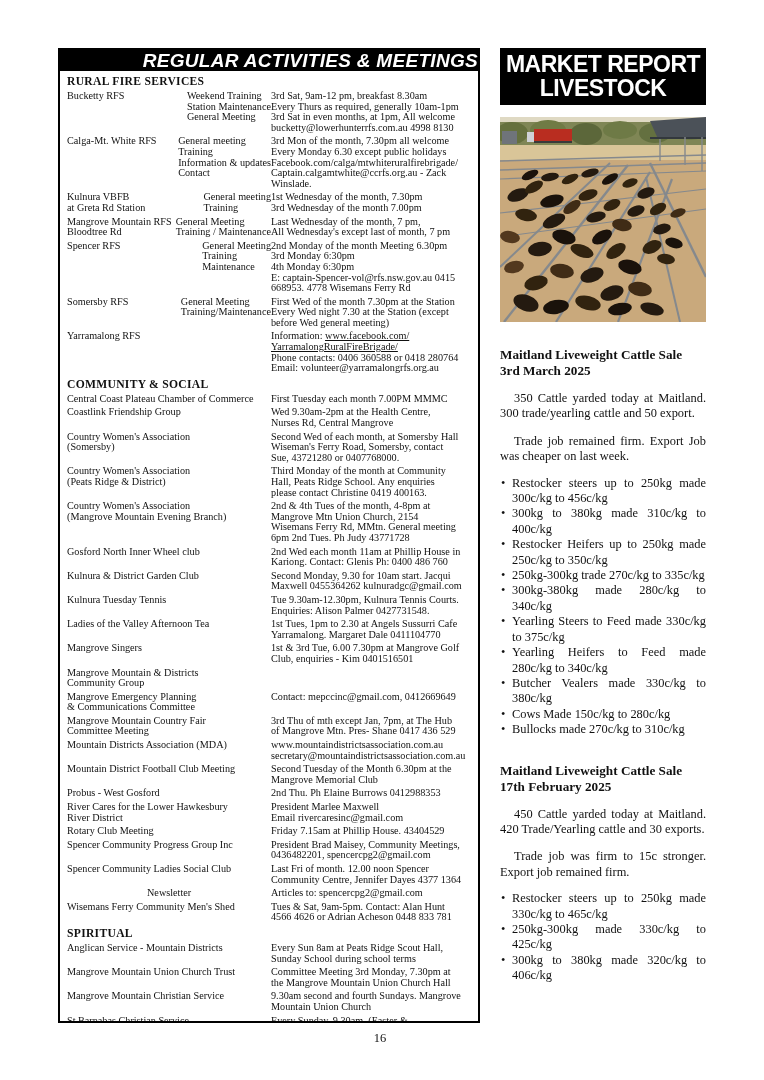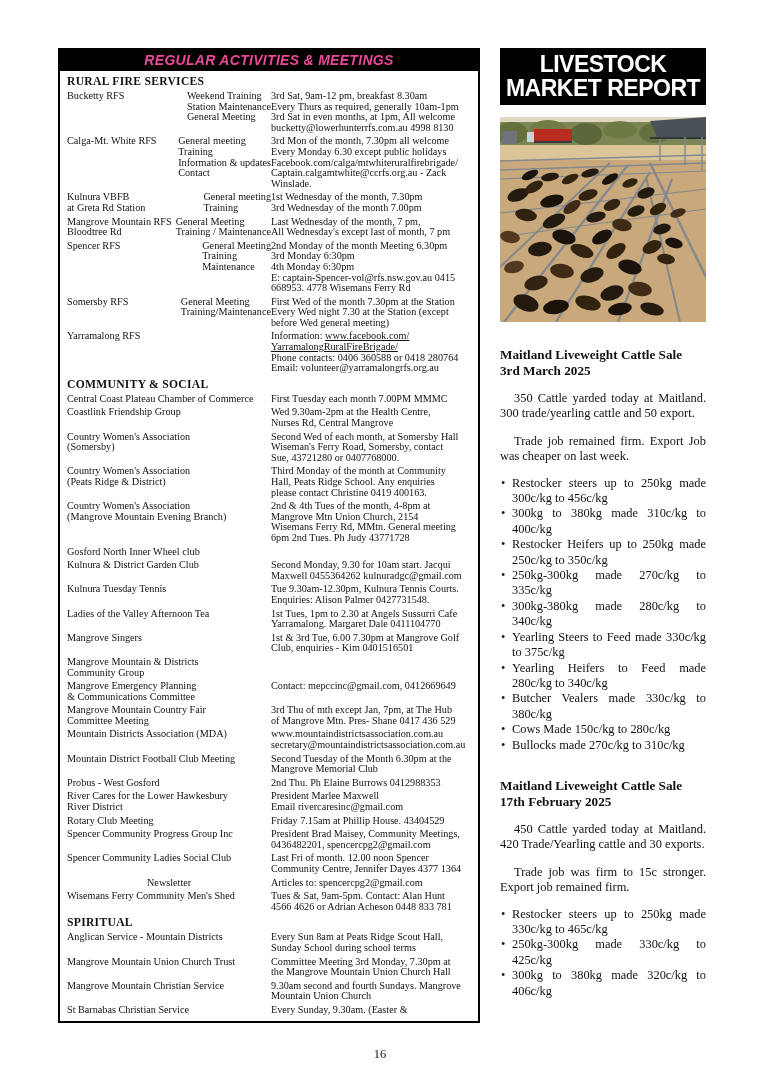--- a/index.html
+++ b/index.html
@@ -2,23 +2,23 @@
 <html><head>
 <meta charset="utf-8">
 <style>
   html,body{margin:0;padding:0;background:#ffffff;}
   .page{position:relative;width:764px;height:1080px;background:#ffffff;
         font-family:"Liberation Serif",serif;color:#111;overflow:hidden;}
 
   
   .left-box{position:absolute;left:58px;top:48px;width:422px;height:975px;
             border:2px solid #000;box-sizing:border-box;background:#fff;overflow:hidden;}
-  .banner{background:#000;color:#ec4899;text-align:center;
+  .banner{background:#000;color:#ffffff;text-align:right;
           font-family:"Liberation Sans",sans-serif;font-style:italic;font-weight:bold;
-          font-size:14px;line-height:21px;height:21px;letter-spacing:.3px;}
+          font-size:19px;line-height:21px;height:21px;letter-spacing:.3px;}
   .box-content{padding:0 4px 0 7px;}
   .sec-title{font-weight:bold;font-size:11.6px;line-height:13px;margin:4px 0 3px;
              letter-spacing:.3px;font-family:"Liberation Serif",serif;}
   .row{display:grid;grid-template-columns:204px 1fr;margin-bottom:3px;
        font-size:10.2px;line-height:10.6px;}
   .leftzone{display:flex;gap:8px;align-items:flex-start;justify-content:space-between;}
   .org{min-width:85px;}
   .ln{white-space:nowrap;}
   .indent .leftzone{padding-left:80px;}
   .u{text-decoration:underline;}
@@ -30,21 +30,21 @@
                 font-size:23px;line-height:24px;padding:4px 0 5px;letter-spacing:-.5px;}
   .photo{margin-top:12px;width:206px;height:205px;}
   .rep-title{font-weight:bold;font-size:13.2px;line-height:16px;margin-top:25px;}
   .para{font-size:12.4px;line-height:15.4px;text-align:justify;text-indent:14px;margin-top:12px;}
   .bullets{margin-top:11px;}
   .bullet{font-size:12.4px;line-height:15.4px;text-align:justify;
           padding-left:12px;position:relative;}
   .bullet::before{content:"\2022";position:absolute;left:1px;top:0;}
 
   .page-num{position:absolute;left:360px;top:1031px;width:40px;text-align:center;
-            font-size:12.5px;margin-top:16px;}
+            font-size:12.5px;}
 </style>
 </head>
 <body>
 
 <div class="page">
 
   <div class="left-box">
     <div class="banner">REGULAR ACTIVITIES &amp; MEETINGS</div>
     <div class="box-content" id="left-rows">
         <div class="sec-title">RURAL FIRE SERVICES</div>
@@ -227,20 +227,24 @@
             <div class="ln">Wisemans Ferry Rd, MMtn. General meeting</div>
             <div class="ln">6pm 2nd Tues. Ph Judy 43771728</div>
           </div>
         </div>
         <div class="row">
           <div class="leftzone">
             <div class="org">
               <div class="ln">Gosford North Inner Wheel club</div>
             </div>
           </div>
+          <div class="details">
+            <div class="ln">2nd Wed each month 11am at Phillip House in</div>
+            <div class="ln">Kariong. Contact: Glenis   Ph: 0400 486 760</div>
+          </div>
         </div>
         <div class="row">
           <div class="leftzone">
             <div class="org">
               <div class="ln">Kulnura &amp; District Garden Club</div>
             </div>
           </div>
           <div class="details">
             <div class="ln">Second Monday, 9.30 for 10am start. Jacqui</div>
             <div class="ln">Maxwell 0455364262 kulnuradgc@gmail.com</div>
@@ -449,22 +453,22 @@
           </div>
           <div class="details">
             <div class="ln">Every Sunday, 9.30am. (Easter &amp;</div>
           </div>
         </div>
       </div>
   </div>
 
   <div class="right-col">
     <div class="right-banner">
+      <div>MARKET REPORT</div>
       <div>LIVESTOCK</div>
-      <div>MARKET REPORT</div>
     </div>
 
     <div class="photo">
       <svg id="yard-svg" width="206" height="205" viewBox="0 0 206 205">
         <rect width="206" height="205" fill="#c9a97c"></rect>
         <rect width="206" height="34" fill="#dfd9c3"></rect>
         <rect y="5" width="206" height="25" fill="#7f8655"></rect>
         <g id="trees">
             <ellipse cx="12" cy="16" rx="16" ry="11" fill="#65703d"></ellipse>
             <ellipse cx="48" cy="13" rx="18" ry="10" fill="#707b45"></ellipse>
@@ -550,21 +554,21 @@
         <div class="rep-title">
           <div class="ln">Maitland Liveweight Cattle Sale</div>
           <div class="ln">3rd March 2025</div>
         </div>
         <div class="para">350 Cattle yarded today at Maitland. 300 trade/yearling cattle and 50 export.</div>
         <div class="para">Trade job remained firm. Export Job was cheaper on last week.</div>
         <div class="bullets">
           <div class="bullet">Restocker steers up to 250kg made 300c/kg to 456c/kg</div>
           <div class="bullet">300kg to 380kg made 310c/kg to 400c/kg</div>
           <div class="bullet">Restocker Heifers up to 250kg made 250c/kg to 350c/kg</div>
-          <div class="bullet">250kg-300kg made 270c/kg to 335c/kg</div>
+          <div class="bullet">250kg-300kg trade 270c/kg to 335c/kg</div>
           <div class="bullet">300kg-380kg made 280c/kg to 340c/kg</div>
           <div class="bullet">Yearling Steers to Feed made 330c/kg to 375c/kg</div>
           <div class="bullet">Yearling Heifers to Feed made 280c/kg to 340c/kg</div>
           <div class="bullet">Butcher Vealers made 330c/kg to 380c/kg</div>
           <div class="bullet">Cows Made 150c/kg to 280c/kg</div>
           <div class="bullet">Bullocks made 270c/kg to 310c/kg</div>
         </div>
         <div class="rep-title">
           <div class="ln">Maitland Liveweight Cattle Sale</div>
           <div class="ln">17th February 2025</div>

